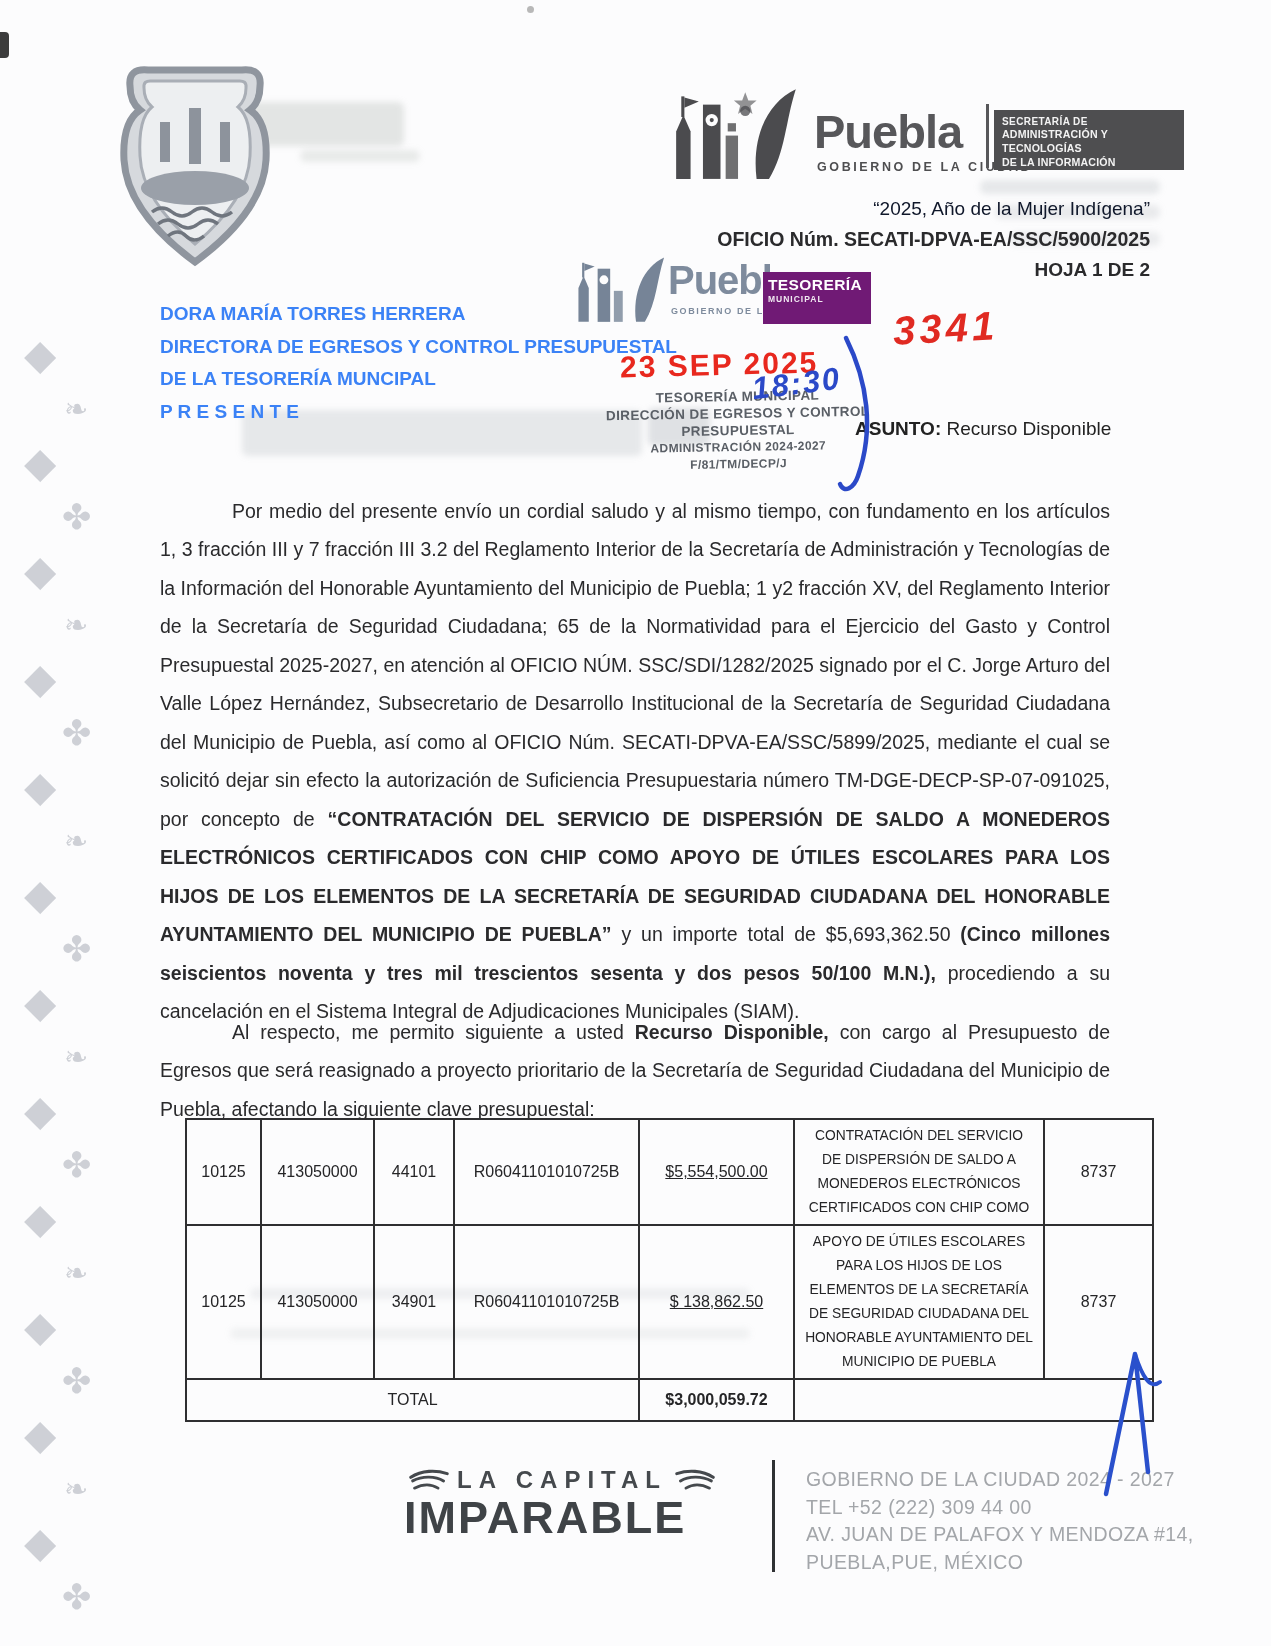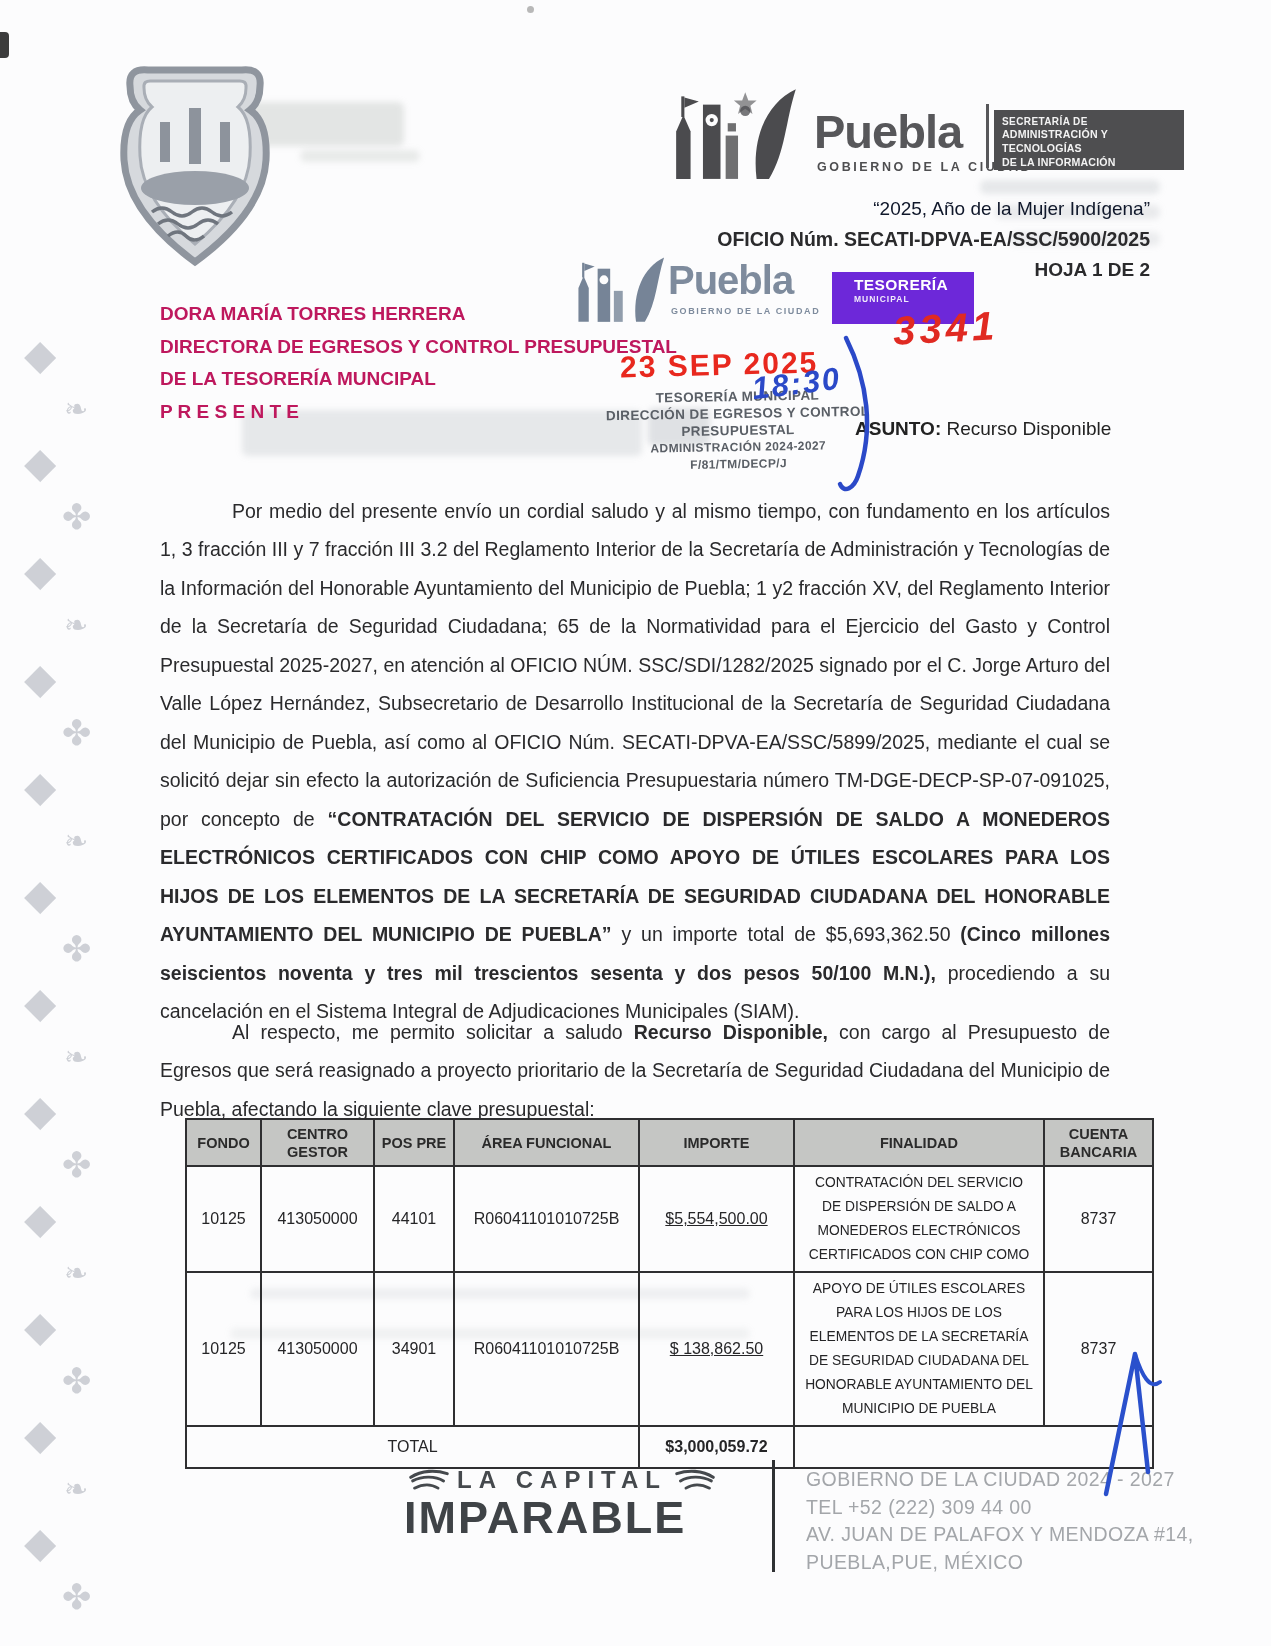--- a/index.html
+++ b/index.html
@@ -41,27 +41,27 @@
   .badge .b2,.badge .b3{font-size:10.6px;font-weight:800;letter-spacing:.2px;line-height:14px;}
 
   
   .head-lines{position:absolute;right:121px;top:194px;text-align:right;z-index:2;}
   .legend{font-size:19px;font-weight:500;color:#0f172a;line-height:30px;}
   .oficio{font-size:19.5px;font-weight:600;color:#2a2a2c;line-height:31px;}
   .hoja{font-size:19px;font-weight:600;color:#2a2a2c;line-height:30px;}
 
   
   .recipient{position:absolute;left:160px;top:298px;z-index:3;}
-  .recipient div{font-size:19px;font-weight:600;color:#be185d;line-height:32.5px;}
+  .recipient div{font-size:19px;font-weight:600;color:#3b82f6;line-height:32.5px;}
 
   
   .stamp-skyline{position:absolute;left:574px;top:250px;width:96px;height:78px;color:#5f7086;opacity:.85;z-index:3;}
   .stamp-wordmark{position:absolute;left:668px;top:258px;font-size:40px;font-weight:700;letter-spacing:-1px;color:#5f7086;opacity:.8;z-index:3;}
   .stamp-tagline{position:absolute;left:671px;top:306px;font-size:9px;font-weight:700;letter-spacing:1.6px;color:#5f7086;opacity:.8;z-index:3;}
-  .stamp-badge{position:absolute;left:832px;top:272px;width:98px;height:44px;background:#6d28d9;color:#fff;padding:4px 22px;z-index:3;}
+  .stamp-badge{position:absolute;left:763px;top:272px;width:98px;height:44px;background:#701a75;color:#fff;padding:4px 5px;z-index:3;}
   .stamp-badge .t1{font-size:15.5px;font-weight:800;letter-spacing:.4px;}
   .stamp-badge .t2{font-size:8.5px;font-weight:700;letter-spacing:1px;opacity:.9;}
   .folio{position:absolute;left:893px;top:306px;font-size:40px;font-weight:700;font-style:italic;letter-spacing:4px;
          color:#e02a22;transform:rotate(-3deg);z-index:4;}
   .date-stamp{position:absolute;left:620px;top:348px;font-size:30px;font-weight:700;letter-spacing:2px;
          color:#e8281e;transform:rotate(-1.5deg);z-index:4;}
   .time-hand{position:absolute;left:752px;top:366px;font-size:31px;font-style:italic;font-weight:600;
          color:#2b49c8;transform:rotate(-7deg);letter-spacing:2px;z-index:4;}
   .pen-paren{position:absolute;left:828px;top:330px;width:70px;height:175px;z-index:5;}
   .receipt-stamp{position:absolute;left:588px;top:388px;width:300px;text-align:center;color:#5a5f66;
@@ -223,42 +223,33 @@
     <div class="small">ADMINISTRACIÓN 2024-2027</div>
     <div class="small">F/81/TM/DECP/J</div>
   </div>
   <div class="asunto">
     <span class="lbl">ASUNTO:</span>
     <span>Recurso Disponible</span>
   </div>
 
   <p class="para p1"><span>Por medio del presente envío un cordial saludo y al mismo tiempo, con fundamento en los artículos 1, 3 fracción III y 7 fracción III 3.2 del Reglamento Interior de la Secretaría de Administración y Tecnologías de la Información del Honorable Ayuntamiento del Municipio de Puebla; 1 y2 fracción XV, del Reglamento Interior de la Secretaría de Seguridad Ciudadana; 65 de la Normatividad para el Ejercicio del Gasto y Control Presupuestal 2025-2027, en atención al OFICIO NÚM. SSC/SDI/1282/2025 signado por el C. Jorge Arturo del Valle López Hernández, Subsecretario de Desarrollo Institucional de la Secretaría de Seguridad Ciudadana del Municipio de Puebla, así como al OFICIO Núm. SECATI-DPVA-EA/SSC/5899/2025, mediante el cual se solicitó dejar sin efecto la autorización de Suficiencia Presupuestaria número TM-DGE-DECP-SP-07-091025, por concepto de </span><span class="b">“CONTRATACIÓN DEL SERVICIO DE DISPERSIÓN DE SALDO A MONEDEROS ELECTRÓNICOS CERTIFICADOS CON CHIP COMO APOYO DE ÚTILES ESCOLARES PARA LOS HIJOS DE LOS ELEMENTOS DE LA SECRETARÍA DE SEGURIDAD CIUDADANA DEL HONORABLE AYUNTAMIENTO DEL MUNICIPIO DE PUEBLA”</span><span> y un importe total de $5,693,362.50 </span><span class="b">(Cinco millones seiscientos noventa y tres mil trescientos sesenta y dos pesos 50/100 M.N.),</span><span> procediendo a su cancelación en el Sistema Integral de Adjudicaciones Municipales (SIAM).</span></p>
 
-  <p class="para p2"><span>Al respecto, me permito solicitar a saludo </span><span class="b">Recurso Disponible,</span><span> con cargo al Presupuesto de Egresos que será reasignado a proyecto prioritario de la Secretaría de Seguridad Ciudadana del Municipio de Puebla, afectando la siguiente clave presupuestal:</span></p>
+  <p class="para p2"><span>Al respecto, me permito siguiente a usted </span><span class="b">Recurso Disponible,</span><span> con cargo al Presupuesto de Egresos que será reasignado a proyecto prioritario de la Secretaría de Seguridad Ciudadana del Municipio de Puebla, afectando la siguiente clave presupuestal:</span></p>
 
   <table class="budget">
     <colgroup>
       <col style="width:75px">
         <col style="width:113px">
         <col style="width:80px">
         <col style="width:185px">
       <col style="width:155px">
         <col style="width:250px">
         <col style="width:109px">
     </colgroup>
     <tbody>
-        <tr class="hrow">
-      <th>FONDO</th>
-      <th>CENTRO GESTOR</th>
-      <th>POS PRE</th>
-      <th>ÁREA FUNCIONAL</th>
-      <th>IMPORTE</th>
-      <th>FINALIDAD</th>
-      <th>CUENTA BANCARIA</th>
-    </tr>
     <tr class="r1">
       <td>10125</td>
       <td>413050000</td>
       <td>44101</td>
       <td>R06041101010725B</td>
       <td class="amount">$5,554,500.00</td>
       <td class="finalidad">CONTRATACIÓN DEL SERVICIO DE DISPERSIÓN DE SALDO A MONEDEROS ELECTRÓNICOS CERTIFICADOS CON CHIP COMO</td>
       <td>8737</td>
     </tr>
     <tr class="r2">

